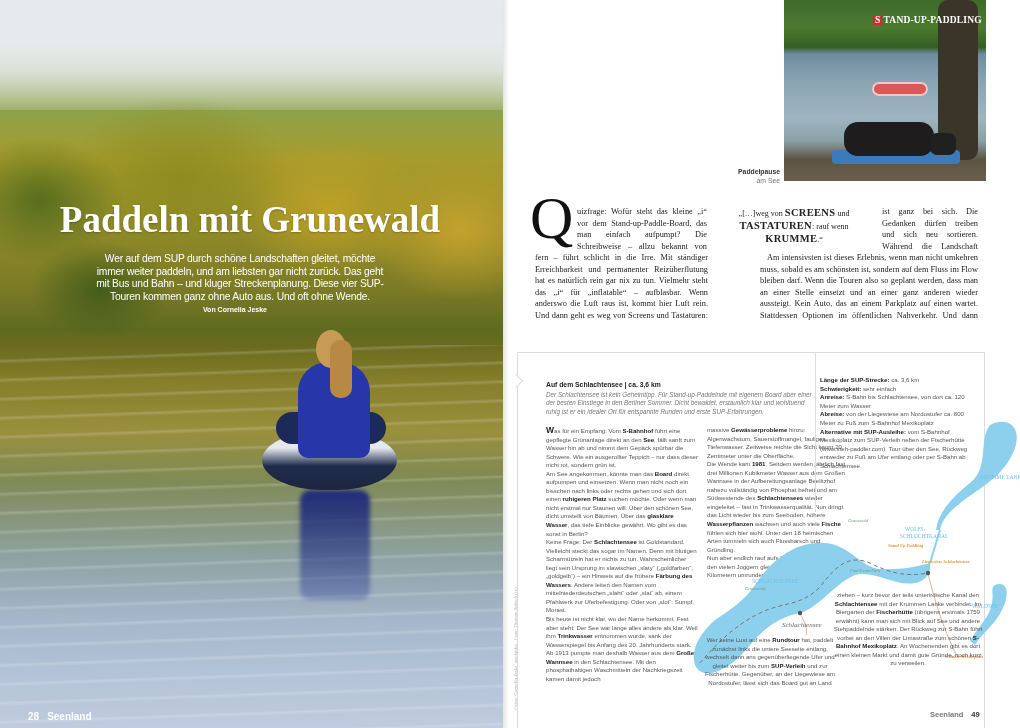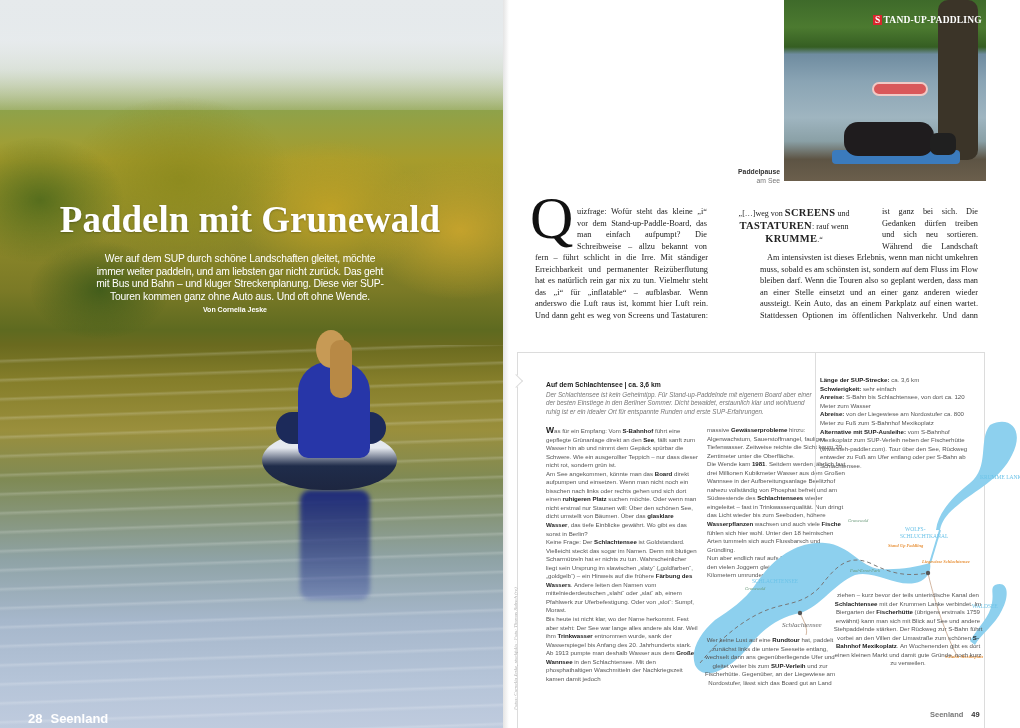--- a/index.html
+++ b/index.html
@@ -17,21 +17,21 @@
 background:repeating-linear-gradient(178deg,rgba(255,255,255,.0) 0,rgba(255,255,255,0) 14px,rgba(255,255,255,.18) 16px,rgba(255,255,255,0) 19px)}
 .board{position:absolute;left:262px;top:430px;width:135px;height:60px;border-radius:50% 50% 45% 45%/50% 50% 50% 50%;background:linear-gradient(180deg,#e5e9ef 0,#e5e9ef 30%,#1f2c4a 60%,#1d2640 100%)}
 .torso{position:absolute;left:298px;top:362px;width:72px;height:96px;background:#2736a8;border-radius:30px 30px 10px 10px}
 .legs{position:absolute;left:276px;top:412px;width:110px;height:32px;background:#1c2a5a;border-radius:18px}
 .head{position:absolute;left:316px;top:330px;width:30px;height:38px;border-radius:50%;background:#c79a55}
 .hair{position:absolute;left:330px;top:340px;width:22px;height:58px;border-radius:10px;background:#b88945}
 .refl{position:absolute;left:300px;top:490px;width:70px;height:110px;background:linear-gradient(180deg,#1f2c7a,rgba(40,60,160,.3));filter:blur(2px);border-radius:10px}
 .title{position:absolute;left:50px;top:198px;width:400px;text-align:center;font-family:"Liberation Serif",serif;font-weight:bold;font-size:37px;color:#fff;text-shadow:0 1px 2px rgba(0,0,0,.25)}
 .lead{position:absolute;left:90px;top:253px;width:300px;text-align:center;font-size:10.3px;line-height:12.5px;color:#fff;font-weight:normal;font-family:"Liberation Sans Narrow","Liberation Sans",sans-serif;letter-spacing:-.2px}
 .author{position:absolute;left:150px;top:306px;width:170px;text-align:center;font-size:7px;color:#fff;font-weight:bold}
-.folio-l{position:absolute;left:28px;top:711px;font-size:13px;color:#fff;font-weight:bold}
+.folio-l{position:absolute;left:28px;top:711px;font-size:10px;color:#fff;font-weight:bold}
 .folio-l span{margin-right:8px}
 .spine{position:absolute;left:503px;top:0;width:6px;height:728px;background:linear-gradient(90deg,#e4e4e4,#fff)}
 .photo2{position:absolute;left:784px;top:0;width:202px;height:181px;overflow:hidden;
 background:linear-gradient(180deg,#3e6a2a 0,#4c7a30 15%,#355e22 26%,#6f8ca0 30%,#8aa4b4 45%,#9fb5c0 65%,#8aa0a6 78%,#5d5444 88%,#6b5f4c 100%)}
 .photo2 .tree{position:absolute;right:8px;top:0;width:40px;height:160px;background:#3b3428;border-radius:10px}
 .photo2 .raft{position:absolute;left:88px;top:82px;width:56px;height:14px;border-radius:8px;background:#d9585a;border:2px solid #f2c9c5}
 .photo2 .blanket{position:absolute;left:48px;top:150px;width:128px;height:14px;background:#3b7bbd;border-radius:4px}
 .photo2 .ppl{position:absolute;left:60px;top:122px;width:90px;height:34px;background:#1f1c1e;border-radius:14px}
 .photo2 .bag{position:absolute;left:146px;top:133px;width:26px;height:22px;background:#202020;border-radius:7px}
 .tag{position:absolute;left:873px;top:15px;font-family:"Liberation Serif",serif;font-size:9.5px;color:#fff;font-weight:bold;letter-spacing:.2px}

